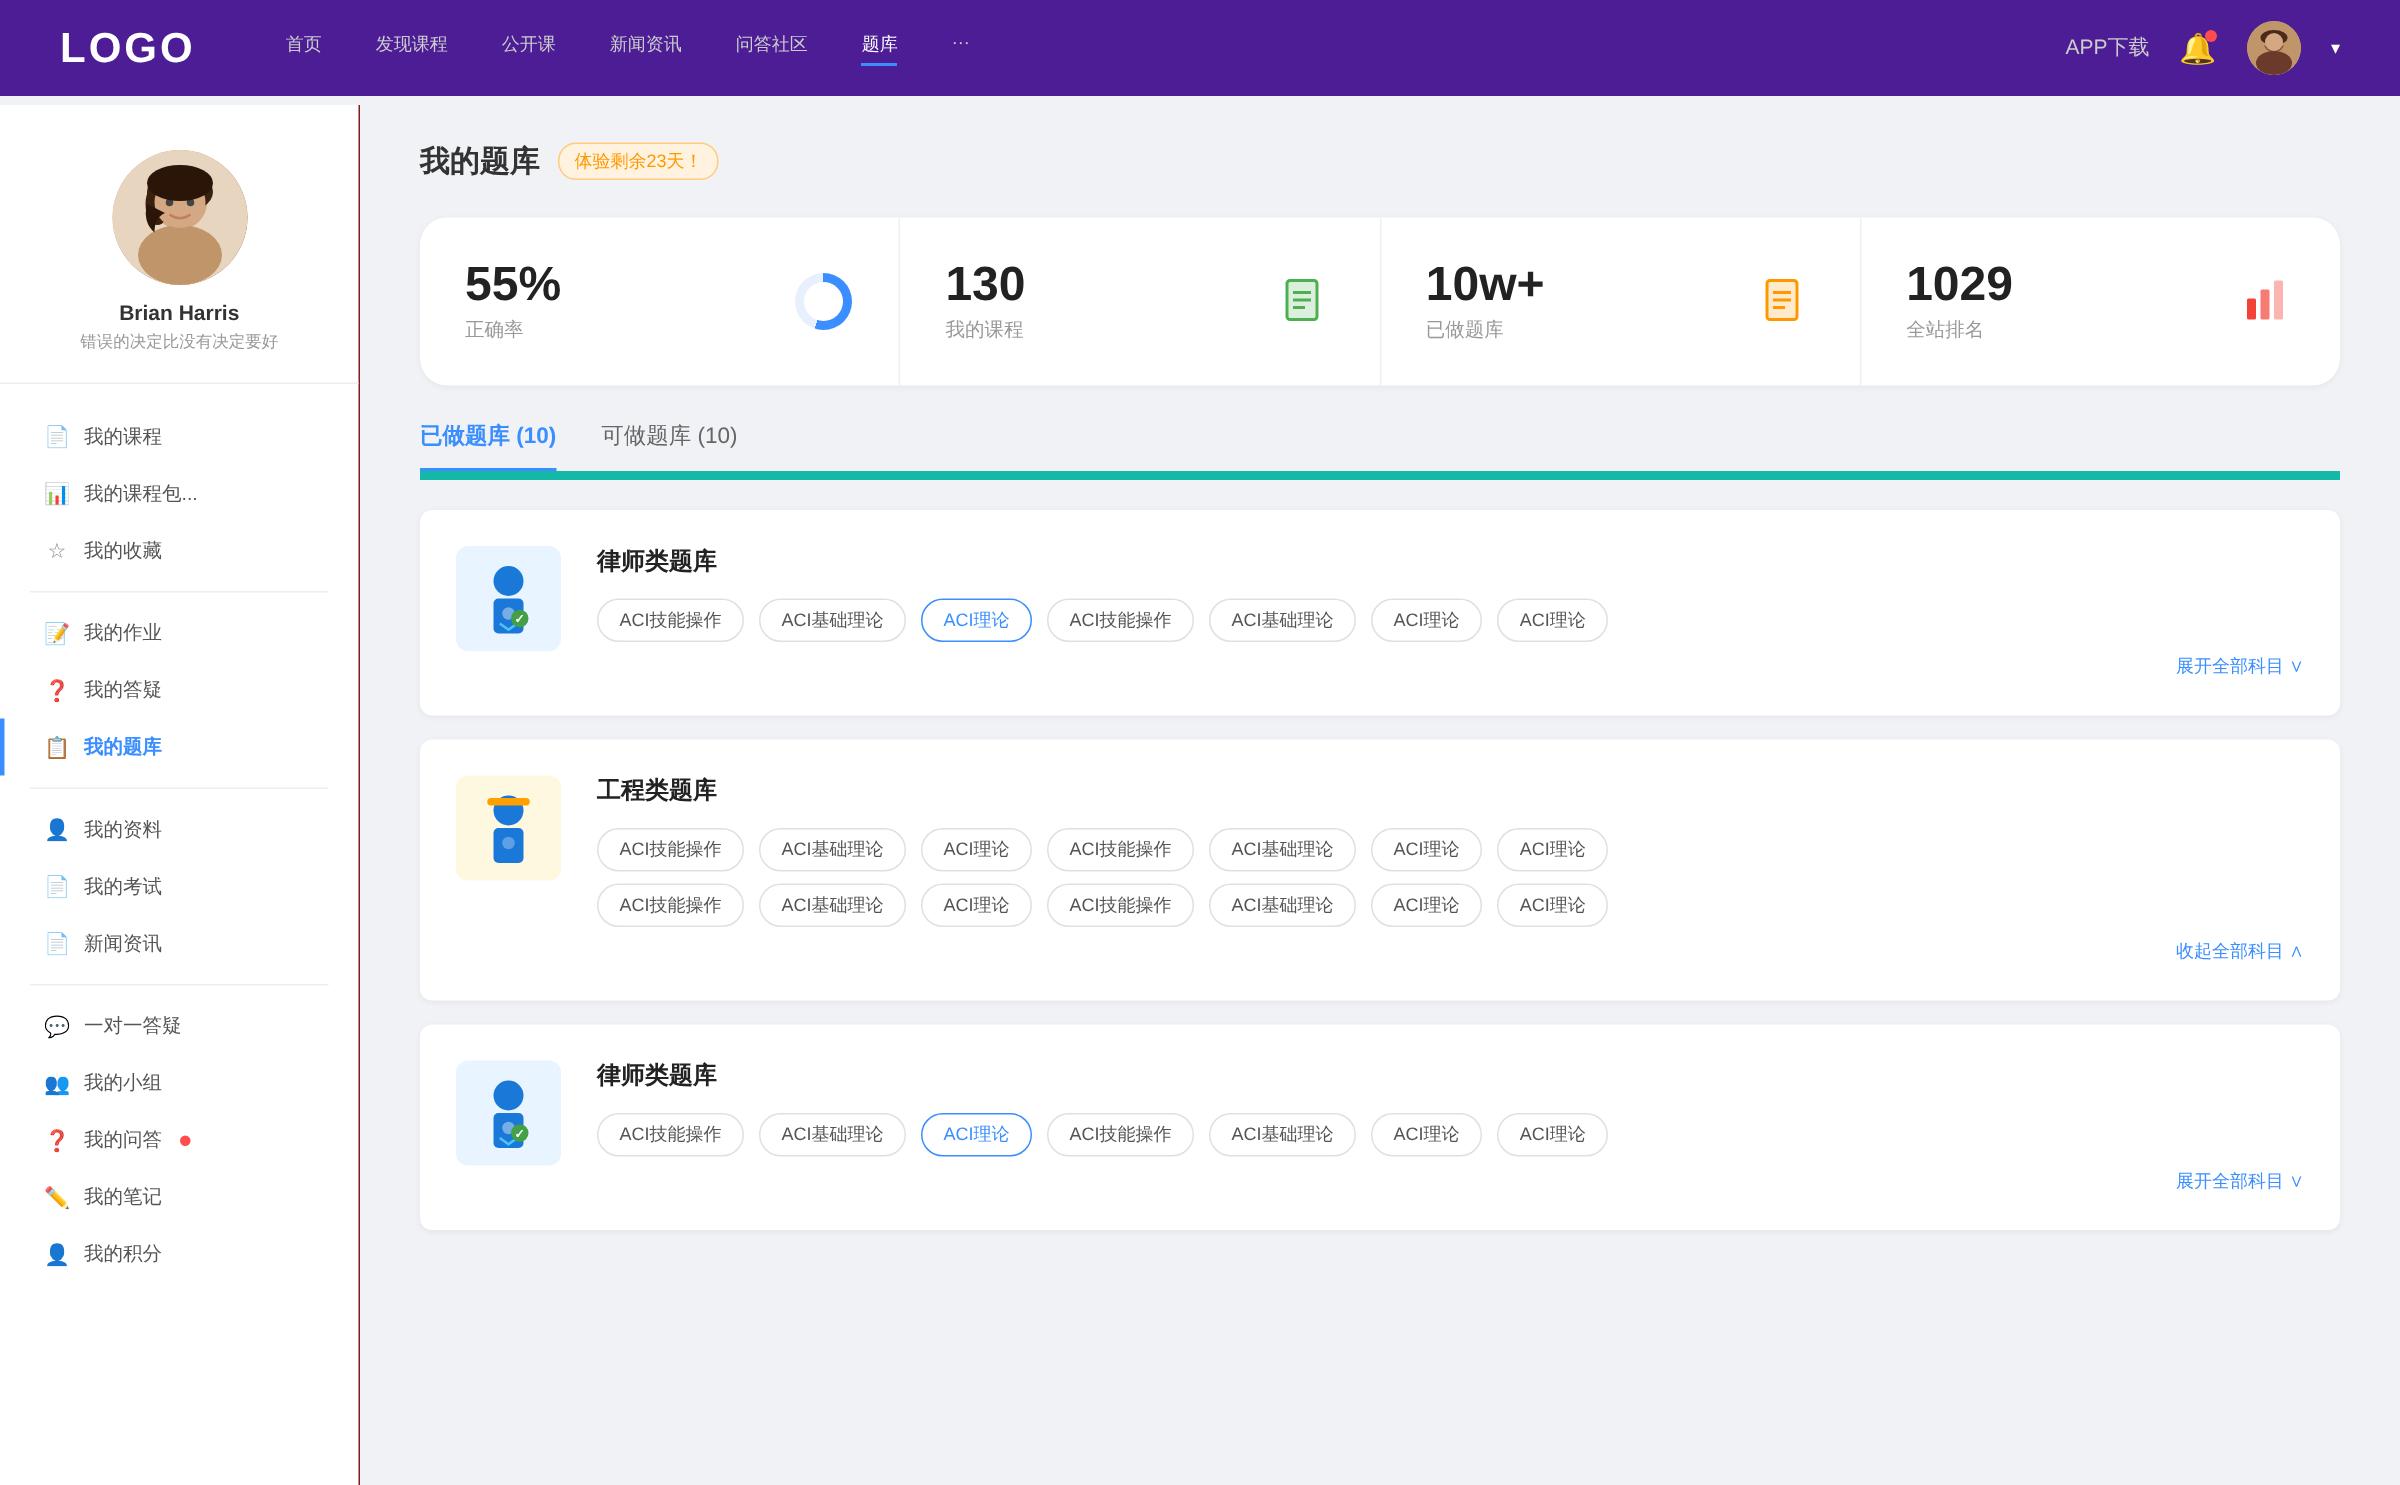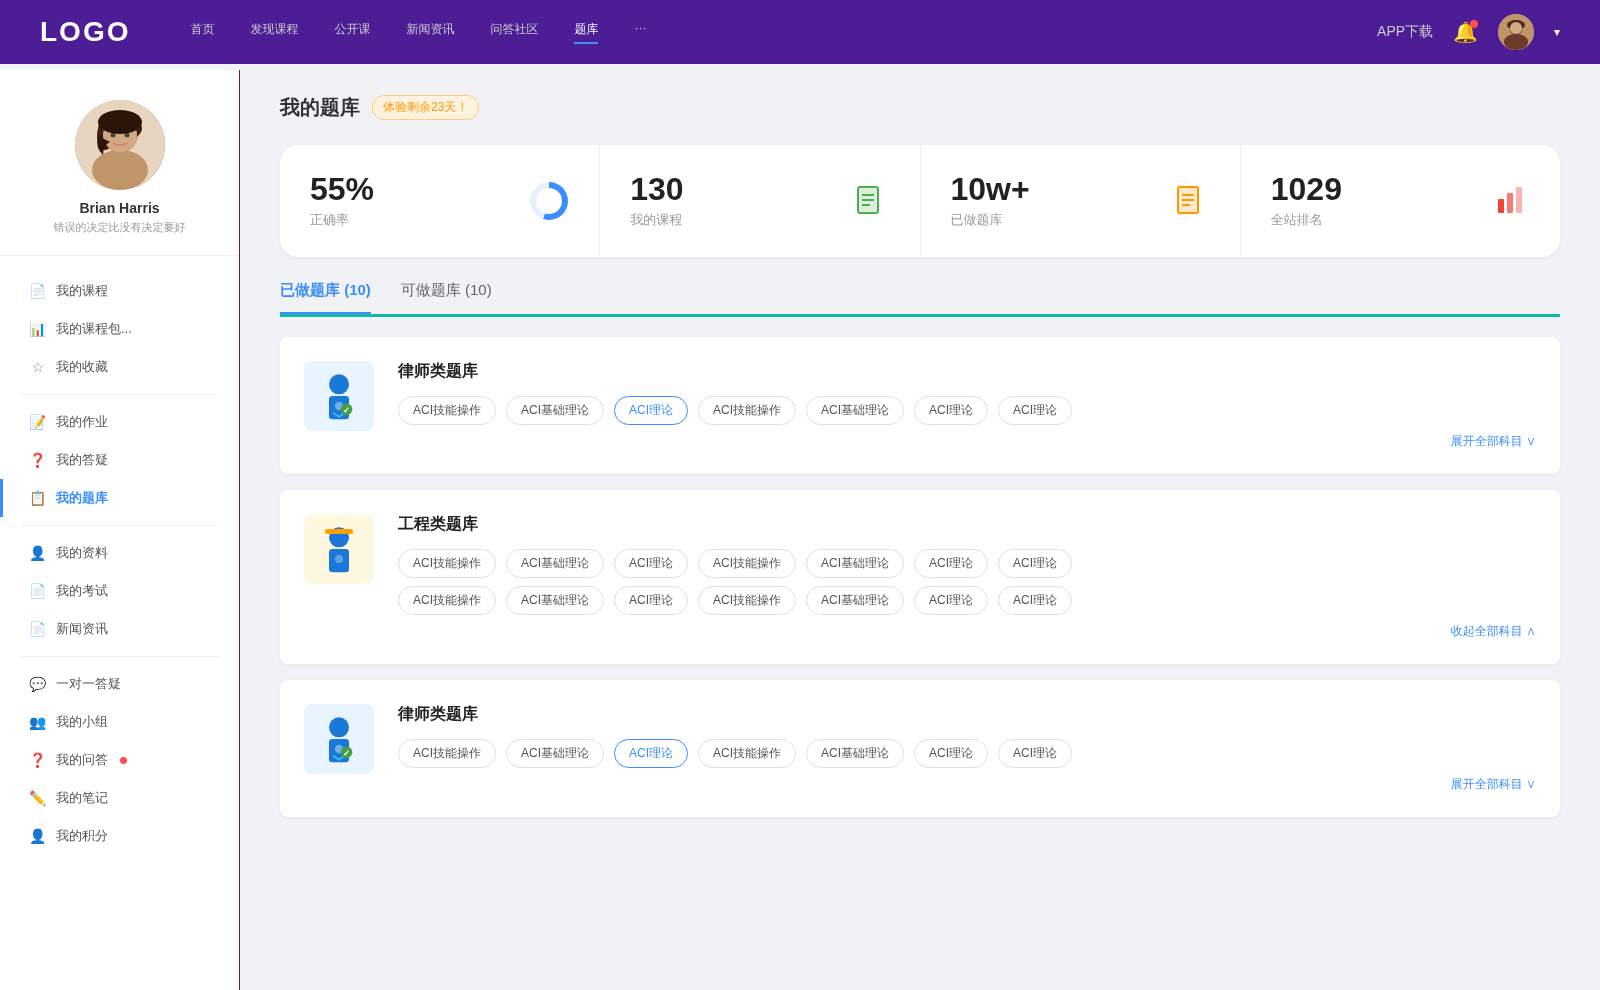--- a/index.html
+++ b/index.html
@@ -234,21 +234,21 @@
       top: 6px; left: 6px;
       width: 26px; height: 26px;
       background: white;
       border-radius: 50%;
     }
 
     
     .tabs-row {
       display: flex;
       gap: 30px;
-      border-bottom: 3px solid #14b8a6;
+      border-bottom: 6px solid #14b8a6;
       margin-bottom: 20px;
     }
     .tab-item {
       font-size: 15px;
       color: #666;
       padding-bottom: 12px;
       cursor: pointer;
     }
     .tab-item.active {
       color: #3a8eff;

